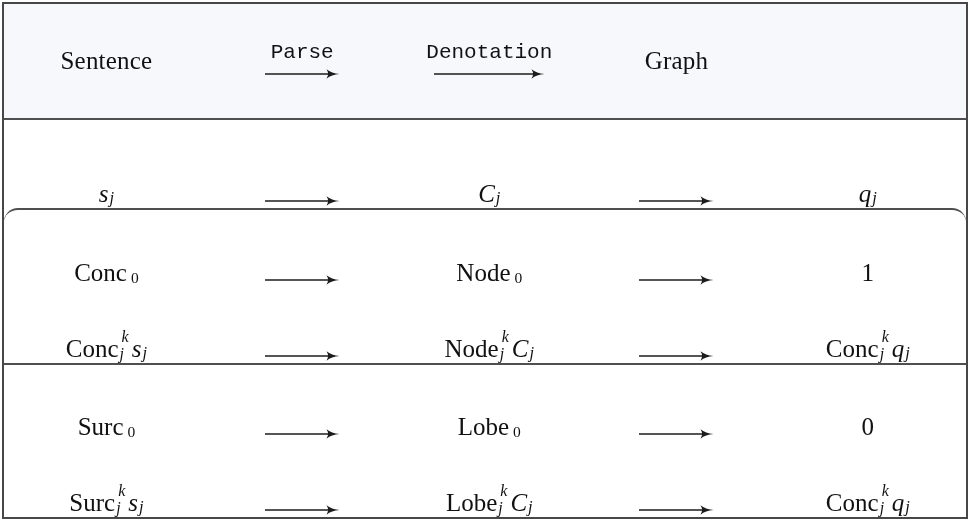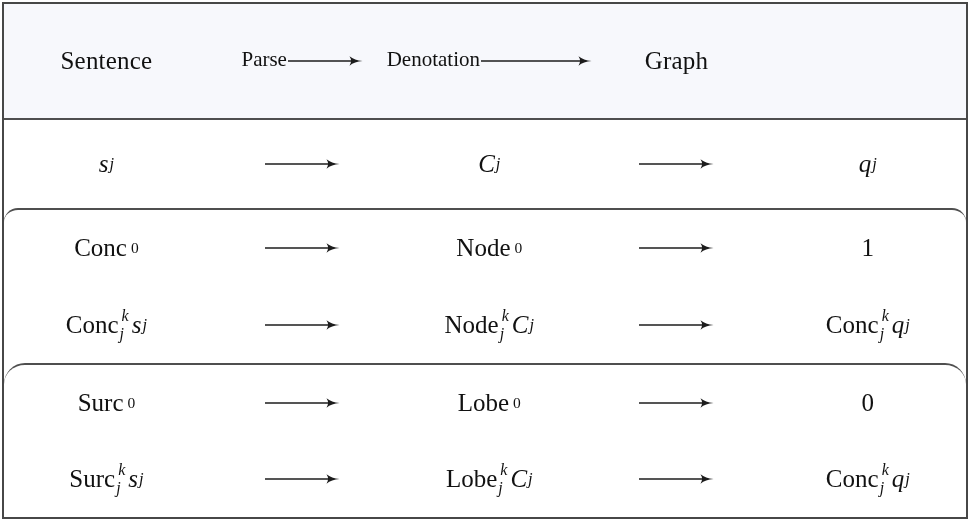--- a/index.html
+++ b/index.html
@@ -33,54 +33,55 @@
   }
 
   
   .grid-row {
     display: grid;
     grid-template-columns: 21.3% 19.4% 19.5% 19.4% 20.4%;
     width: 100%;
   }
   .cell {
     display: flex;
-    align-items: center;
+    align-items: flex-end;
     justify-content: center;
   }
 
   
   .header-row {
     height: 114px;
     background: #f7f8fc;
     align-items: center;
   }
   .col-title {
     font-size: 25px;
     letter-spacing: 0.2px;
   }
   .arrow-group {
     display: flex;
-    flex-direction: row;
+    flex-direction: column;
     align-items: center;
+    font-family: Liberation Mono, monospace;
   }
   .arrow-label {
     font-size: 21px;
     margin-bottom: 3px;
   }
 
   
   .section {
     border-top: 2px solid #4f4f4f;
     display: flex;
     flex-direction: column;
     justify-content: space-evenly;
   }
   .sec-1 { height: 90px; }
   .sec-2 { height: 155px; border-radius: 14px; }
-  .sec-3 { flex: 1; border-radius: 21px; }
+  .sec-3 { flex: 1; }
   .section .grid-row { flex: 1; }
 
   
   .math { font-size: 25px; white-space: nowrap; }
   .rm { font-style: normal; }
   .it { font-style: italic; }
   .msub {
     font-size: 0.66em;
     font-style: italic;
     vertical-align: -0.3em;

